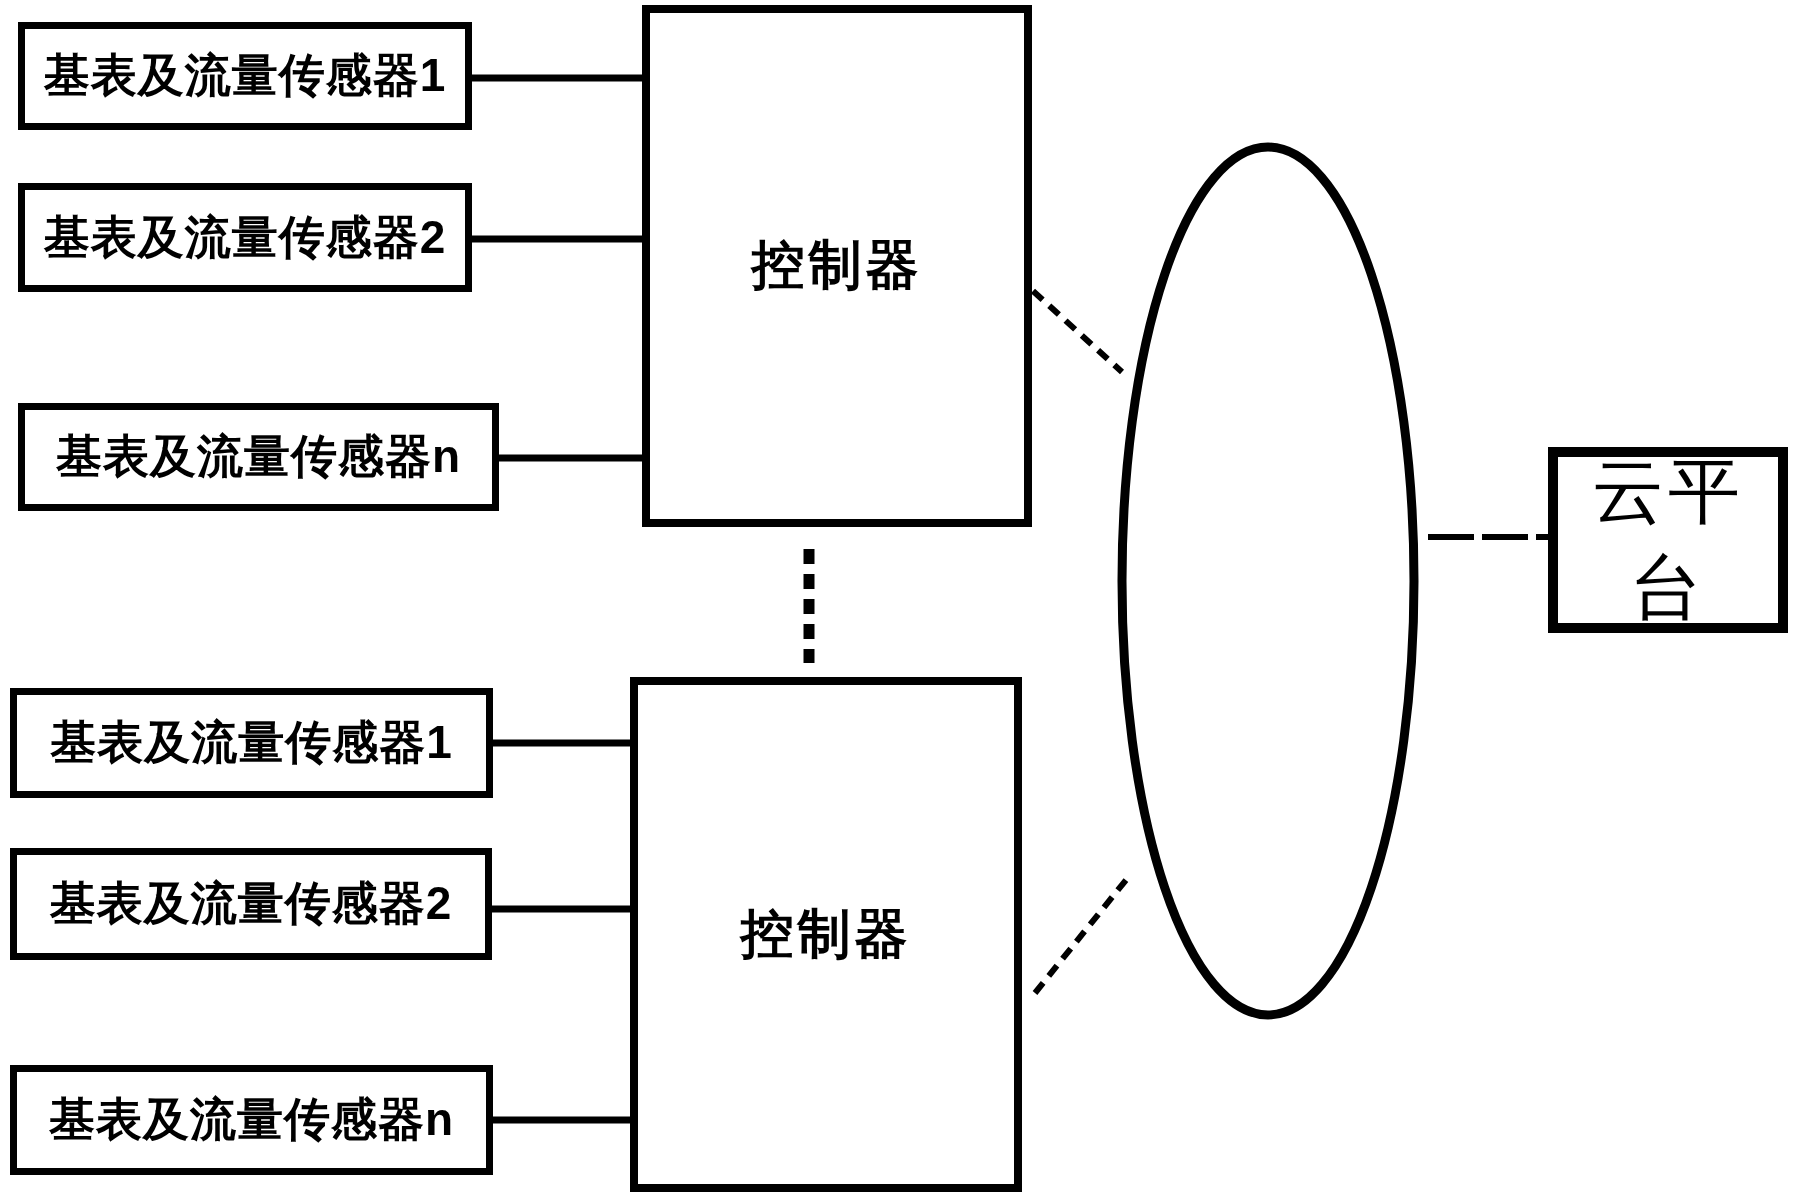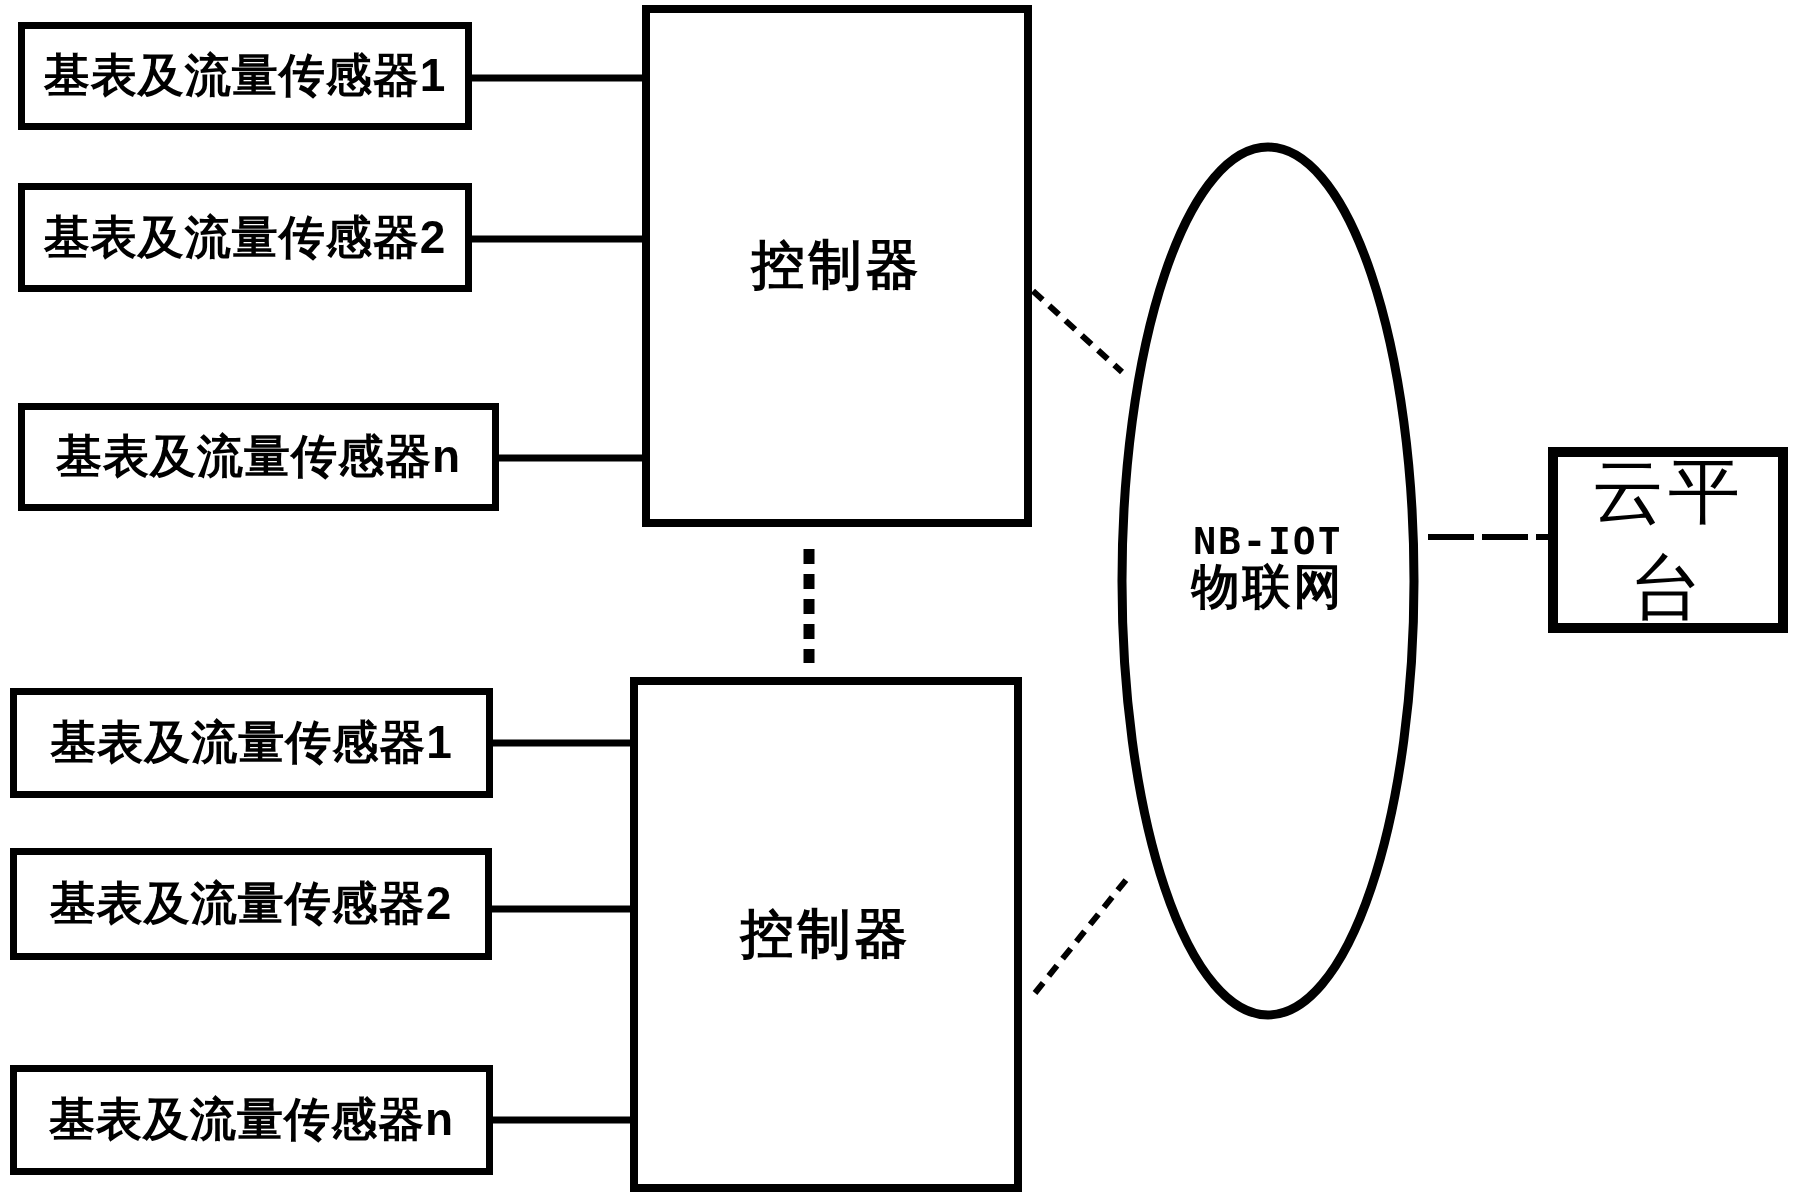--- a/index.html
+++ b/index.html
@@ -122,22 +122,18 @@
     <span>基表及流量传感器2</span>
   </div>
   <div class="box sensor-box" style="left:10px; top:1065px; width:483px; height:110px;">
     <span>基表及流量传感器n</span>
   </div>
 
   <div class="box controller-box" style="left:630px; top:677px; width:392px; height:515px;">
     <span>控制器</span>
   </div>
 
-  <div class="network-label">
-    <span class="network-line1">NB-IOT</span>
-    <span class="network-line2">物联网</span>
-  </div>
 
   <div class="box cloud-box" style="left:1548px; top:447px; width:240px; height:186px;">
     <span>云平台</span>
   </div>
 
 </div>
 
 </body></html>

